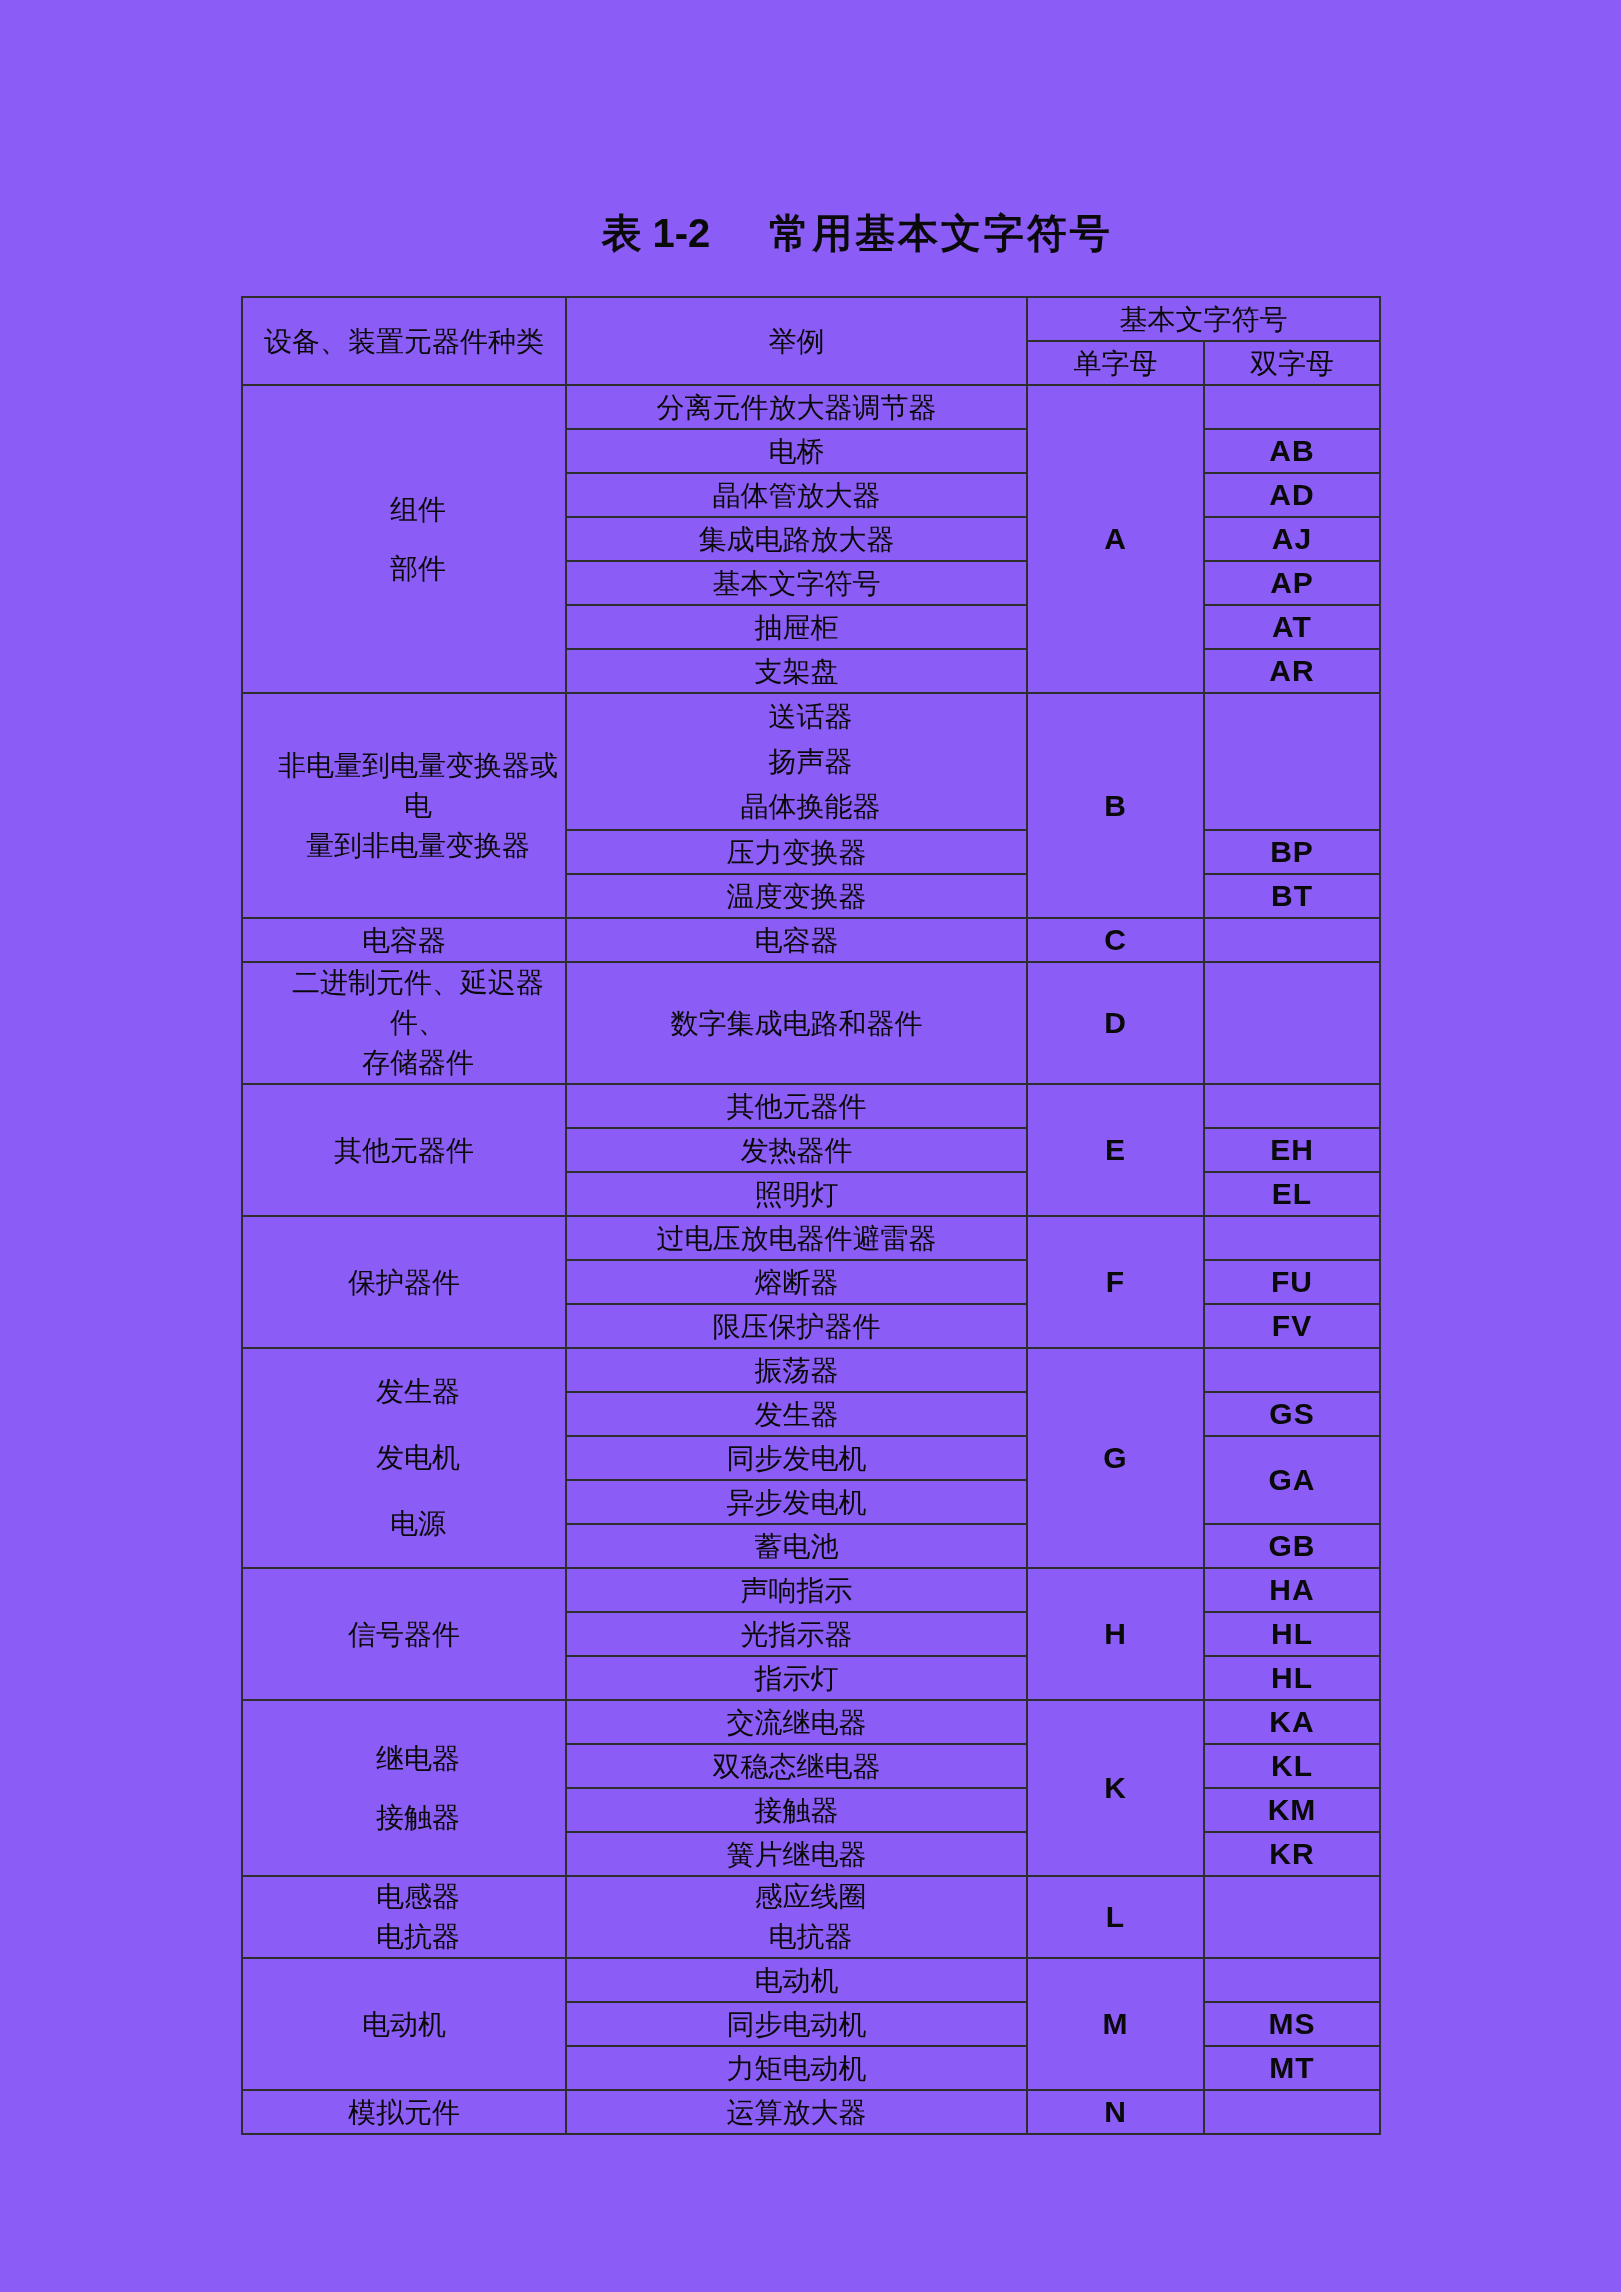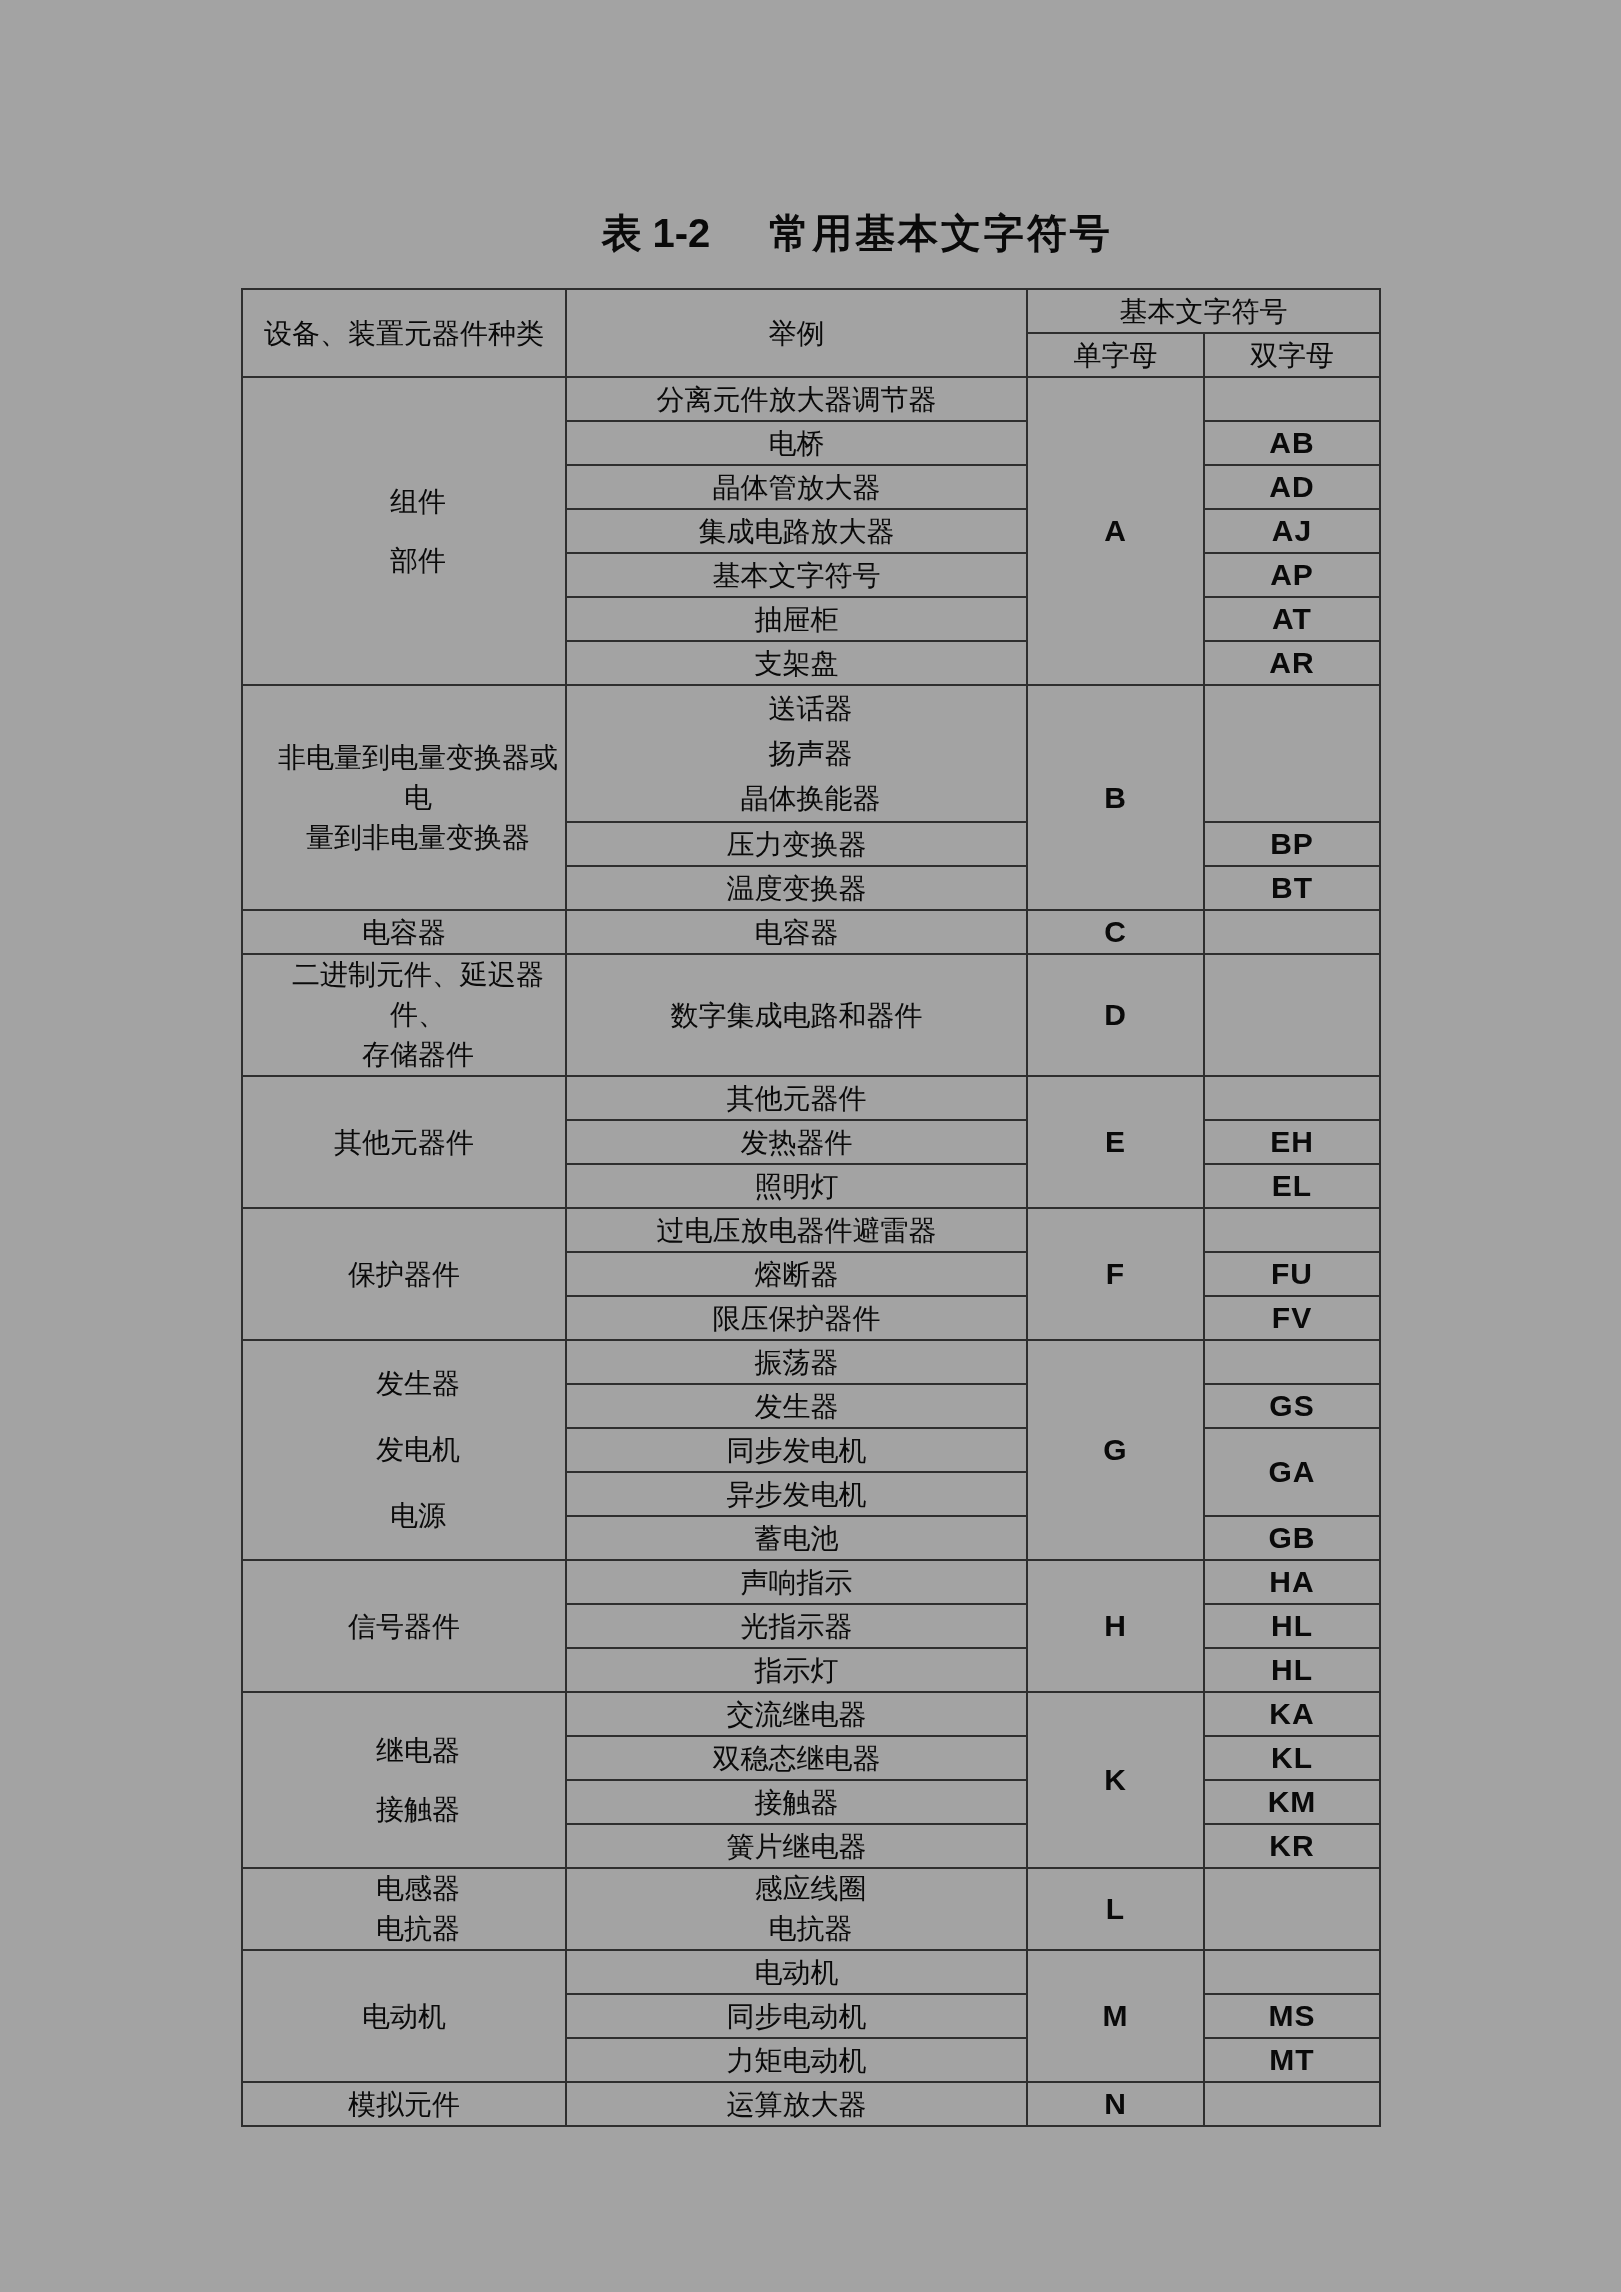--- a/index.html
+++ b/index.html
@@ -1,38 +1,38 @@
 <!DOCTYPE html>
 <html><head>
 <meta charset="utf-8">
 <style>
   html,body { margin:0; padding:0; background:#e8e8e8; }
   .page {
     position:relative;
     width:1621px; height:2293px;
     margin:0 auto;
-    background:#a3a3a3;
+    background:#8b5cf6;
     color:#0a0a0a;
     font-family:"Liberation Sans", sans-serif;
   }
   .title {
     position:absolute;
     top:210px; left:241px; width:1139px;
     padding-left:93px;
     box-sizing:border-box;
     text-align:center;
     font-size:40px;
     font-weight:bold;
     line-height:47px;
     white-space:nowrap;
   }
   .title .title-main { margin-left:59px; letter-spacing:2.9px; }
   table.symbols {
     position:absolute;
-    left:241px; top:288px;
+    left:241px; top:296px;
     width:1139px;
     border-collapse:collapse;
     table-layout:fixed;
     border:2.9px solid #151515;
   }
   td {
     border:2px solid #2e2e2e;
     padding:0;
     text-align:center;
     vertical-align:middle;

